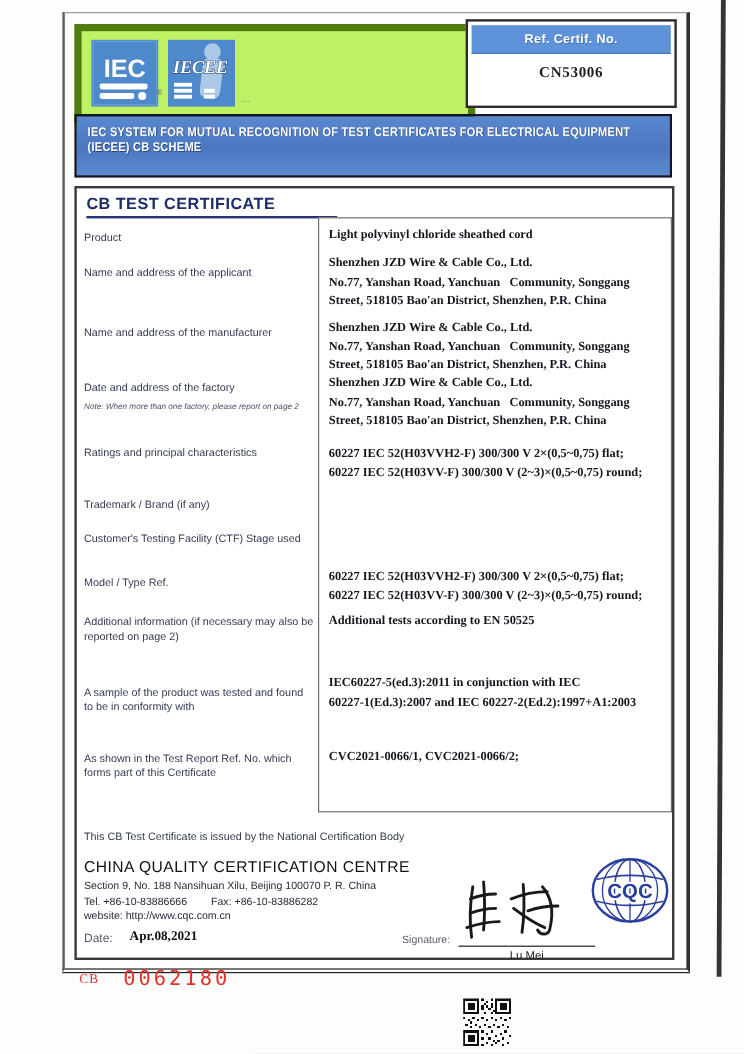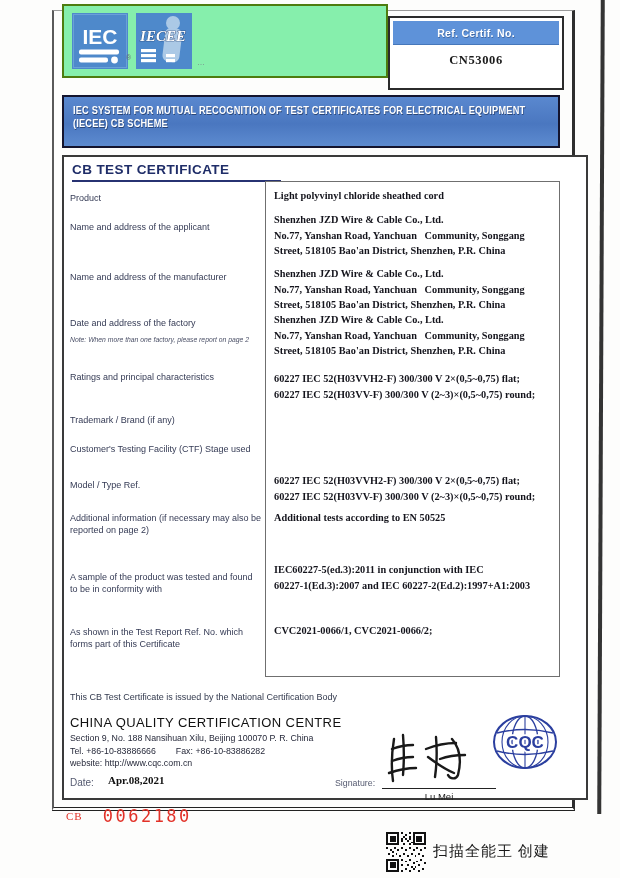--- a/index.html
+++ b/index.html
@@ -5,40 +5,40 @@
   html,body{margin:0;padding:0;background:#e9e9e6;}
   .screen{position:relative;width:620px;height:878px;background:#fdfdfc;overflow:hidden;
           font-family:"Liberation Sans",sans-serif;margin:0 auto;}
 
   
   .scan-edge-right{position:absolute;left:599px;top:0;width:4px;height:814px;background:#1e1e1e;transform:rotate(.25deg);opacity:.9;}
   .cert-frame{position:absolute;left:52px;top:10px;width:518px;height:796px;
       border-left:2px solid #5a5a5a;border-right:3px solid #2e2e2e;border-bottom:4px double #222;border-top:1px solid #9a9a9a;}
 
   
-  .logos-box{position:absolute;left:62px;top:4px;width:322px;height:70px;border:2px solid #4d7c0f;background:#86efac;}
+  .logos-box{position:absolute;left:62px;top:20px;width:322px;height:70px;border:6px solid #4d7c0f;background:#bef264;}
   .logo-sq{position:absolute;top:7px;}
   .reg-mark{position:absolute;left:62px;top:48px;font-size:7px;color:#667;}
   .dots-mark{position:absolute;left:133px;top:52px;font-size:8px;color:#778;letter-spacing:1px;}
   .ref-box{position:absolute;left:388px;top:16px;width:172px;height:70px;border:2px solid #2b2b2b;background:#fff;}
   .ref-band{margin:3px;height:23px;background:#5e92d9;border-bottom:1px solid #4677ba;
             display:flex;align-items:center;justify-content:center;color:#fff;font-weight:bold;font-size:10.5px;letter-spacing:.3px;
             text-shadow:.5px .5px 0 rgba(30,50,90,.45);}
   .ref-val{margin-top:8px;text-align:center;font-family:"Liberation Serif",serif;font-weight:bold;
            font-size:12.5px;color:#1b1b1b;letter-spacing:.6px;}
 
   
   .banner{position:absolute;left:62px;top:95px;width:498px;height:53px;box-sizing:border-box;
           background:linear-gradient(180deg,#5a88cf 0%,#4a77c0 55%,#5d8bd0 100%);
           border:2px solid #14142e;padding:7px 9px;color:#fff;font-weight:bold;font-size:10.5px;}
   .banner-line{display:inline-block;transform:scaleX(.88);transform-origin:0 50%;white-space:nowrap;
                text-shadow:.7px .7px 0 rgba(15,25,55,.55);letter-spacing:.2px;line-height:13px;}
 
   
-  .main-box{position:absolute;left:62px;top:155px;width:496px;height:641px;border:2px solid #3a3a3a;background:#fff;padding-left:26px;}
+  .main-box{position:absolute;left:62px;top:155px;width:496px;height:641px;border:2px solid #3a3a3a;background:#fff;}
   .cert-title{position:absolute;left:8px;top:5px;font-size:13.5px;font-weight:bold;color:#1f2d68;
               letter-spacing:.4px;padding:0 52px 3px 0;border-bottom:2px solid #273272;}
   .lbl{position:absolute;left:6px;width:194px;font-size:9px;color:#353b55;line-height:11.5px;white-space:pre-wrap;}
   .note{position:absolute;left:6px;width:210px;font-size:6.8px;font-style:italic;color:#4a4f66;}
   .value-box{position:absolute;left:201px;top:24px;width:293px;height:494px;border:1px solid #6f6f6f;background:#fff;}
   .val{position:absolute;left:8px;width:281px;font-family:"Liberation Serif",serif;font-weight:bold;
        font-size:10.3px;line-height:15.6px;color:#14141c;white-space:pre-wrap;}
   .issuer-note{position:absolute;left:6px;top:535px;font-size:9px;color:#333a4e;}
   .issuer-name{position:absolute;left:6px;top:558px;font-size:13px;font-weight:normal;color:#111;letter-spacing:.4px;}
   .issuer-line{position:absolute;left:6px;font-size:8.8px;color:#26293a;}
@@ -206,15 +206,14 @@
         <rect x="28" y="0" width="14" height="14"></rect>
           <rect x="30" y="2" width="10" height="10" fill="#fff"></rect>
           <rect x="32" y="4" width="6" height="6"></rect>
         <rect x="0" y="28" width="14" height="14"></rect>
           <rect x="2" y="30" width="10" height="10" fill="#fff"></rect>
           <rect x="4" y="32" width="6" height="6"></rect>
         <path d="M16 0h2v2h-2zM24 0h2v2h-2zM20 2h2v2h-2zM18 4h2v2h-2zM24 4h2v2h-2zM16 6h2v2h-2zM20 6h2v2h-2zM24 6h2v2h-2zM16 8h2v2h-2zM22 8h2v2h-2zM26 10h2v2h-2zM18 12h2v2h-2zM24 12h2v2h-2zM0 16h2v2h-2zM8 16h2v2h-2zM16 16h2v2h-2zM24 16h2v2h-2zM32 16h2v2h-2zM40 16h2v2h-2zM4 18h2v2h-2zM12 18h2v2h-2zM20 18h2v2h-2zM28 18h2v2h-2zM36 18h2v2h-2zM6 20h2v2h-2zM2 22h2v2h-2zM10 22h2v2h-2zM18 22h2v2h-2zM26 22h2v2h-2zM34 22h2v2h-2zM6 24h2v2h-2zM14 24h2v2h-2zM22 24h2v2h-2zM30 24h2v2h-2zM38 24h2v2h-2zM16 28h2v2h-2zM24 28h2v2h-2zM36 28h2v2h-2zM20 30h2v2h-2zM32 30h2v2h-2zM28 32h2v2h-2zM40 32h2v2h-2zM16 34h2v2h-2zM22 34h2v2h-2zM34 34h2v2h-2zM26 36h2v2h-2zM30 36h2v2h-2zM20 38h2v2h-2zM28 38h2v2h-2zM38 38h2v2h-2zM16 40h2v2h-2zM24 40h2v2h-2zM34 40h2v2h-2z"></path>
       </g>
     </svg>
   </div>
-  <div class="qr-caption">扫描全能王 创建</div>
 
 </div>
 
 </body></html>

